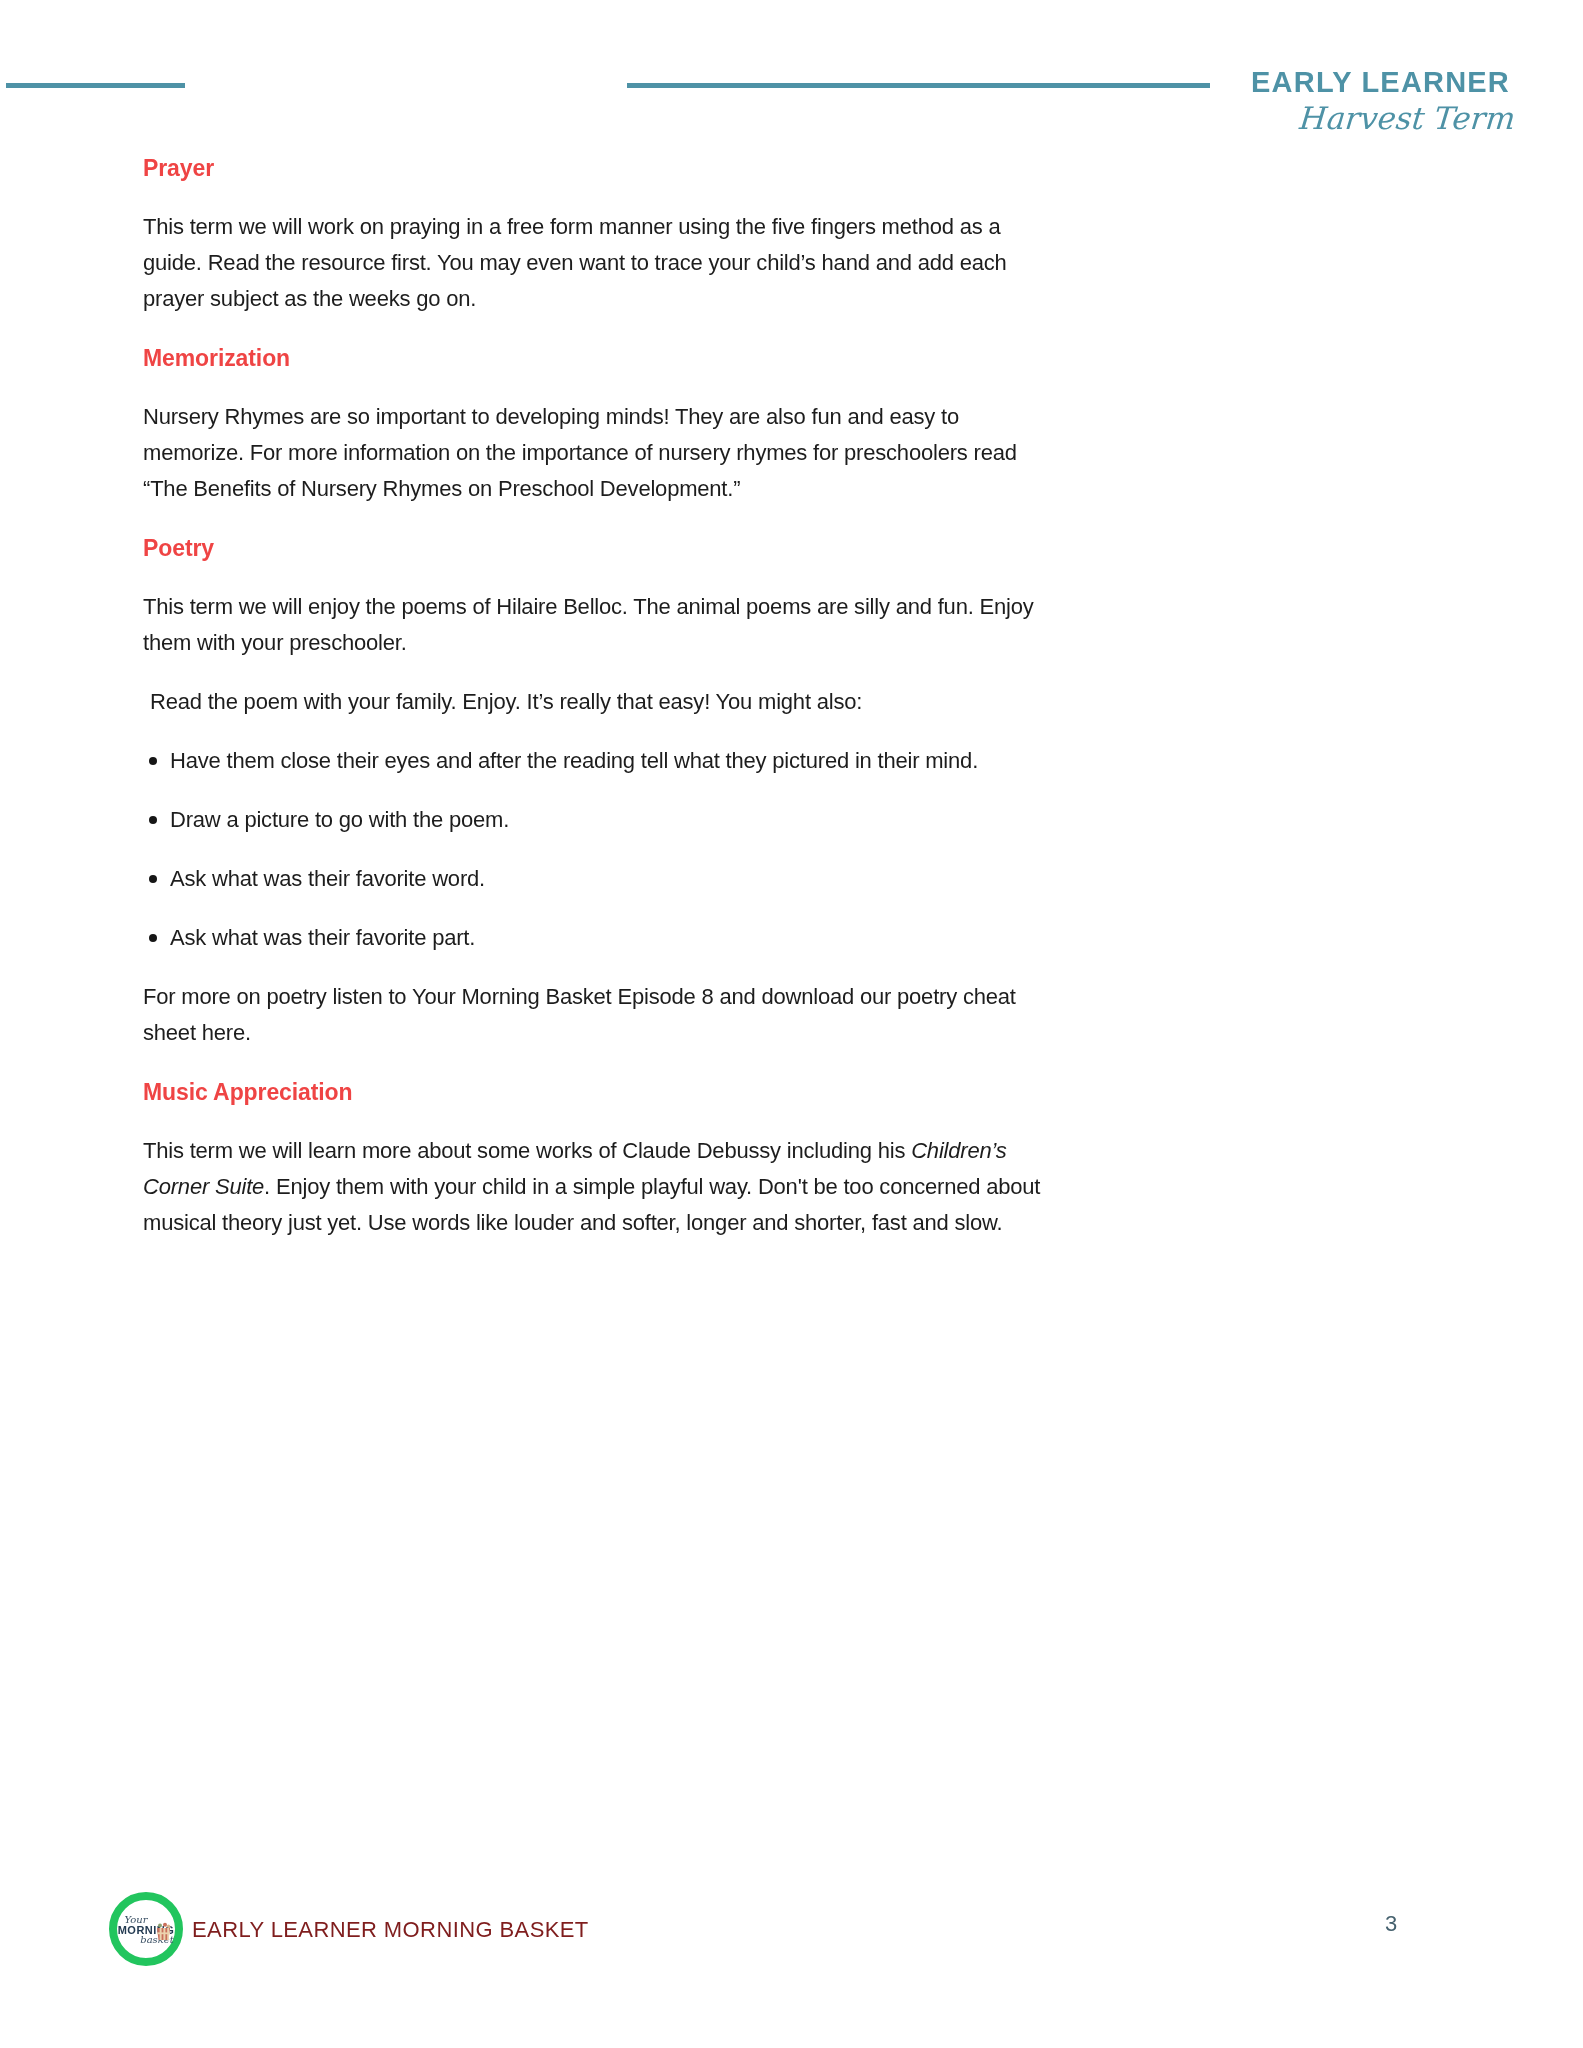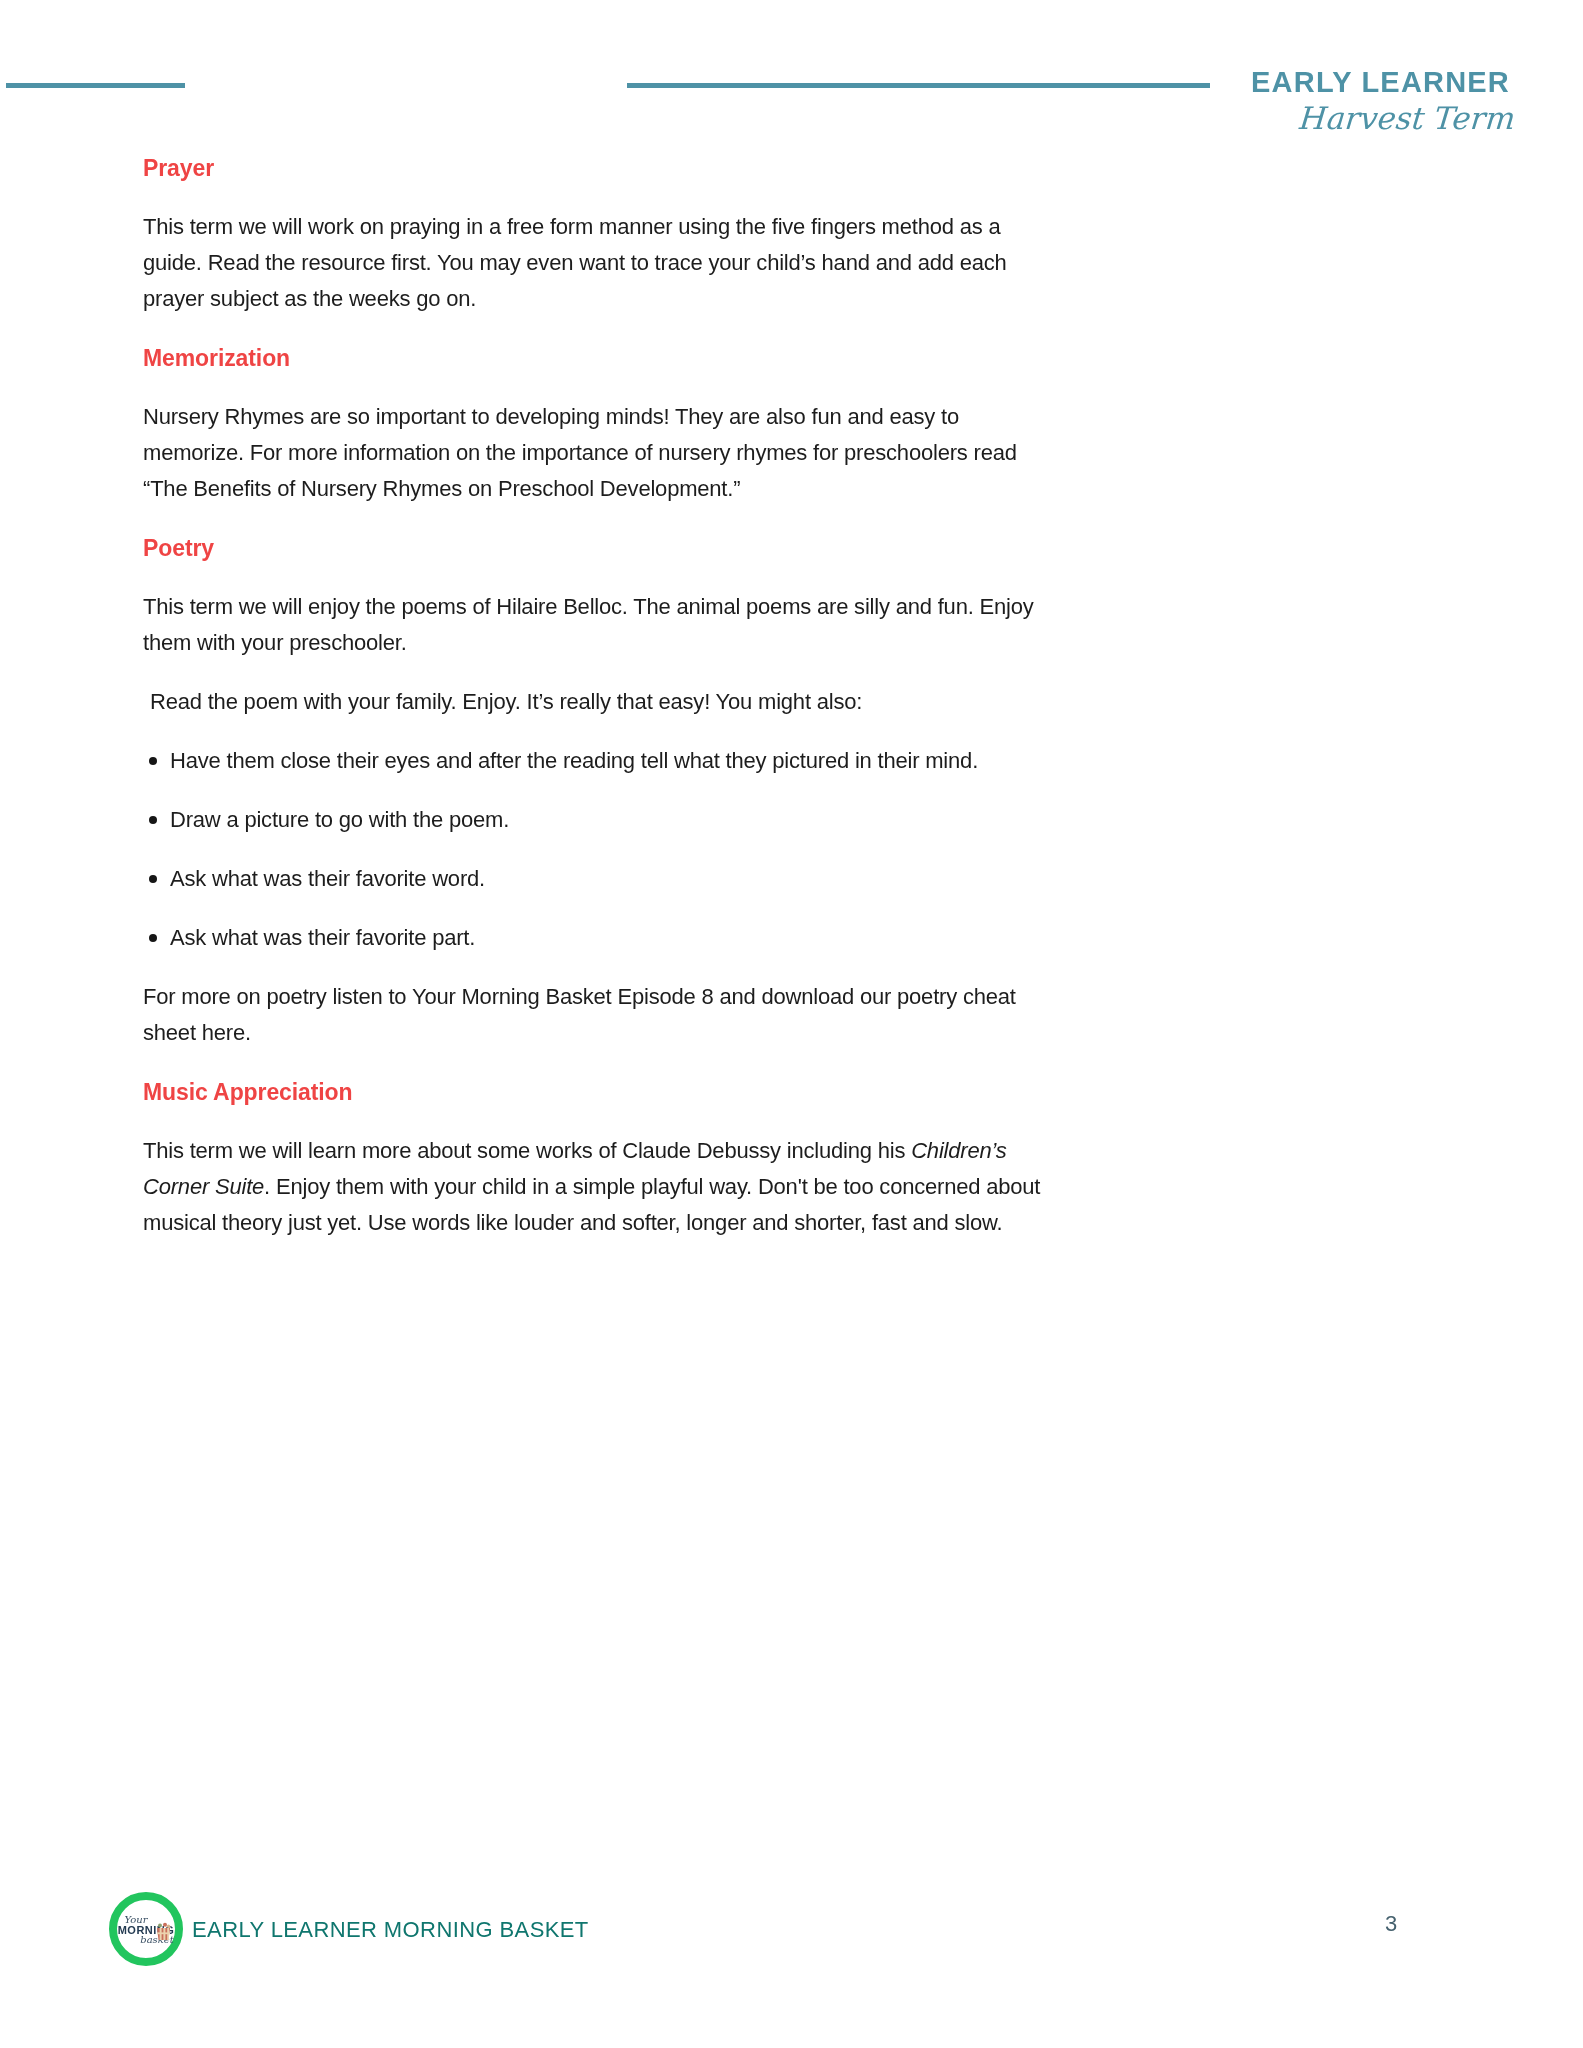--- a/index.html
+++ b/index.html
@@ -64,21 +64,21 @@
   }
   .logo-morning {
     font-size:11px; font-weight:700; letter-spacing:0.5px; color:#243b52;
   }
   .logo-basket-word {
     font-family:"DejaVu Serif", serif; font-style:italic; font-size:10px;
     color:#3a5064; margin-left:22px; margin-top:-2px;text-align:right;
   }
   .logo-basket-icon { position:absolute; right:3px; top:22px; }
   .footer-label {
-    position:absolute; left:192px; top:1917px; color:#0f766e;
+    position:absolute; left:192px; top:1917px; color:#7f1d1d;
     font-size:22px; letter-spacing:0.4px; font-weight:400; white-space:nowrap;
   }
   .page-number {
     position:absolute; left:1385px; top:1911px; color:#45616e; font-size:22px;
   }
 </style>
 </head>
 <body>
 
 <div class="page">

